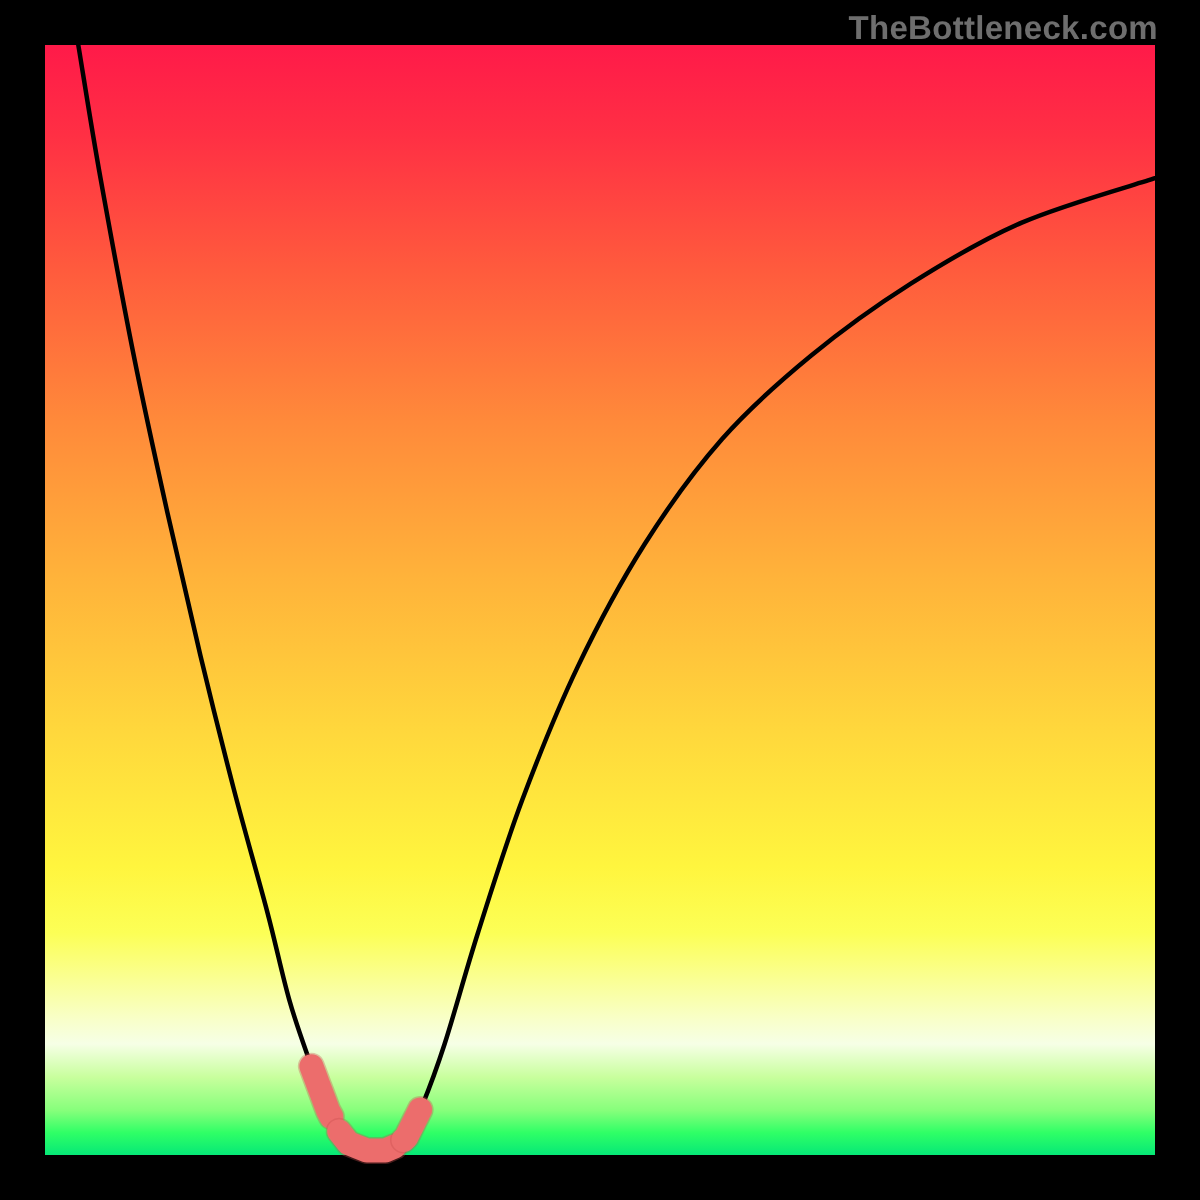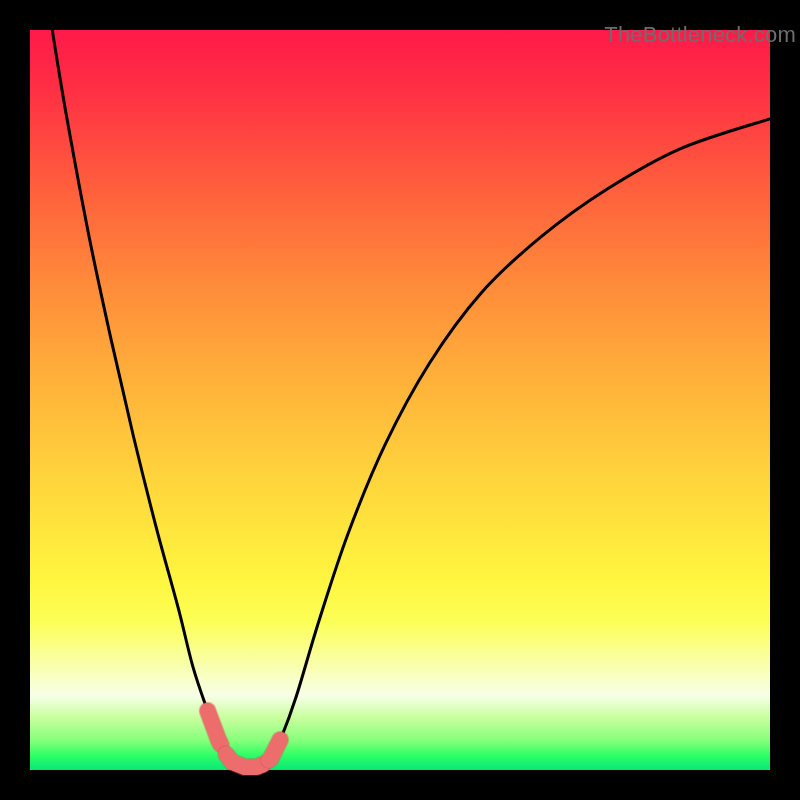--- a/index.html
+++ b/index.html
@@ -38,27 +38,26 @@
       #f6ffe6 90%,
       #c8ff9d 93%,
       #86ff7b 96%,
       #2fff66 98%,
       #06e877 100%
     );
   }
   .watermark {
     position: absolute;
     top: 6px;
-    right: 4px;
+    right: 28px;
     color: #6e6e6e;
     font-size: 22px;
-    font-weight: 400;
+    font-weight: 700;
     letter-spacing: 0.2px;
     user-select: none;
-    margin-top: 16px;
   }
   svg.curve {
     position: absolute;
     left: 0;
     top: 0;
     width: 740px;
     height: 740px;
     overflow: visible;
   }
 </style>

